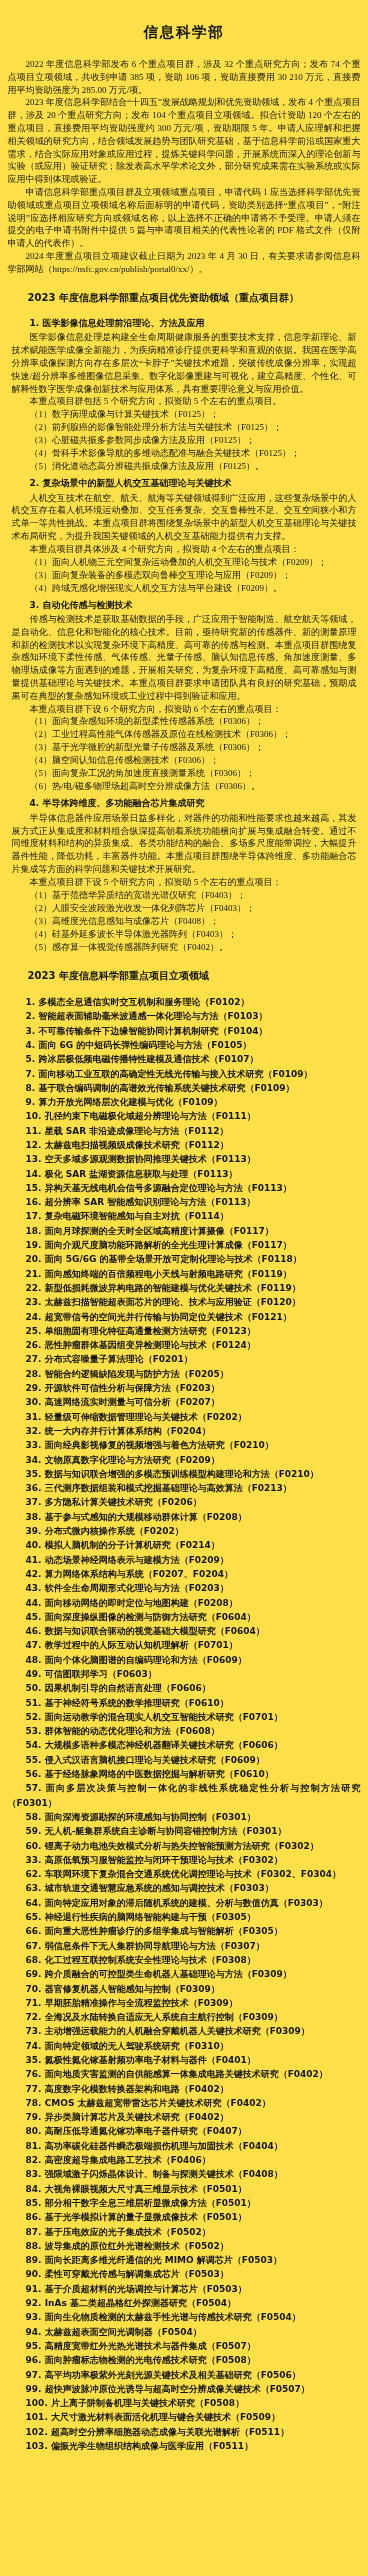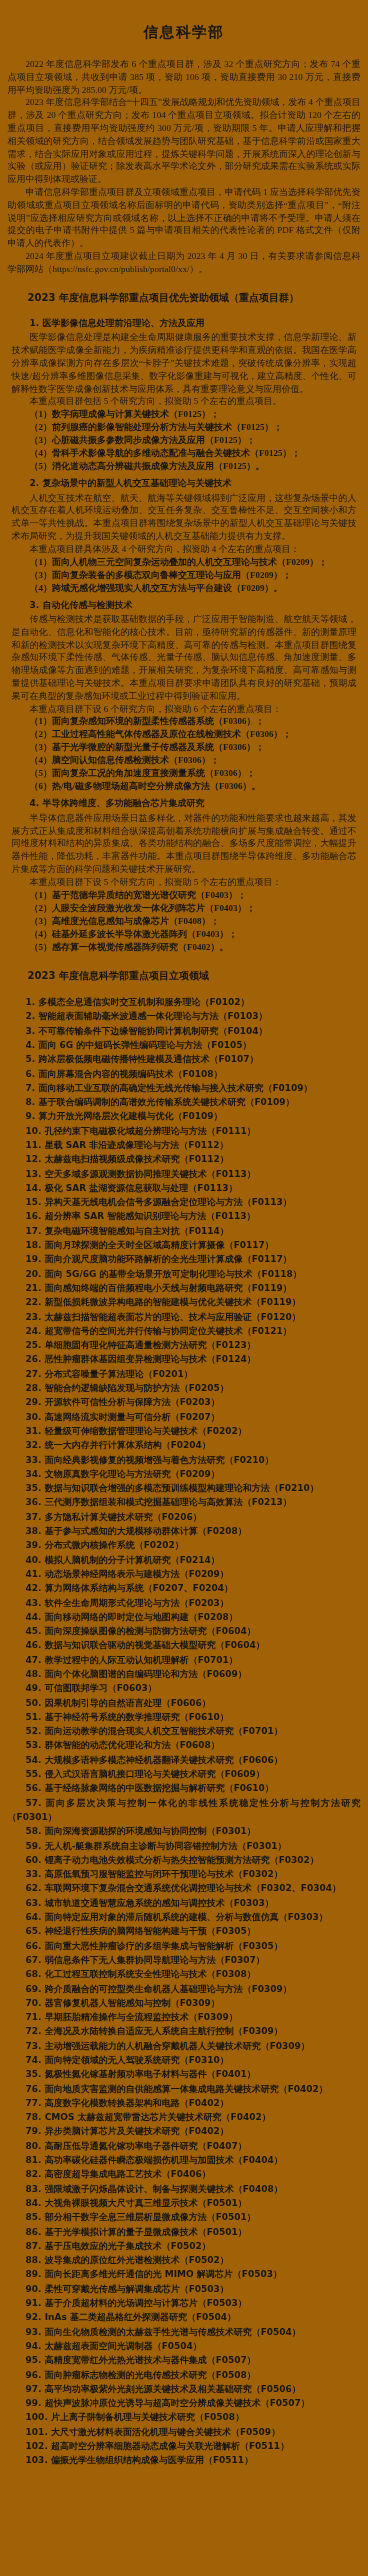--- a/index.html
+++ b/index.html
@@ -6,21 +6,21 @@
   body {
     width: 368px; height: 2576px; overflow: hidden;
     color: #151515;
     font-family: "Liberation Serif", "DejaVu Serif", serif;
   }
   .page {
     box-sizing: border-box;
     width: 368px; height: 2576px;
     padding: 23px 7.6px 0 7.6px;
     overflow: hidden;
-    background: #a16207;
+    background: #fde047;
   }
   .doc-title {
     margin: 0 0 16px 0;
     text-align: center;
     font-family: "DejaVu Sans", "Liberation Sans", sans-serif;
     font-weight: bold;
     font-size: 14.6px;
     letter-spacing: 1.6px;
   }
   .para {
@@ -45,21 +45,20 @@
     font-weight: bold;
     font-size: 9px;
     text-indent: 2em;
     line-height: 13.3px;
   }
   .direction-line {
     font-size: 9px;
     line-height: 13px;
     text-align: justify;
     text-indent: 2em;
-    font-weight: bold;
   }
   .kp-list { margin: 0; }
   .kp-item {
     font-family: "DejaVu Sans", "Liberation Sans", sans-serif;
     font-weight: bold;
     font-size: 9px;
     line-height: 14.3px;
     text-align: justify;
     text-indent: 2em;
   }
@@ -140,21 +139,20 @@
   </section>
 
   <h2 class="big-heading">2023 年度信息科学部重点项目立项领域</h2>
 
   <div class="kp-list">
       <div class="kp-item">1. 多模态全息通信实时交互机制和服务理论（F0102）</div>
       <div class="kp-item">2. 智能超表面辅助毫米波通感一体化理论与方法（F0103）</div>
       <div class="kp-item">3. 不可靠传输条件下边缘智能协同计算机制研究（F0104）</div>
       <div class="kp-item">4. 面向 6G 的中短码长弹性编码理论与方法（F0105）</div>
       <div class="kp-item">5. 跨冰层极低频电磁传播特性建模及通信技术（F0107）</div>
-      <div class="kp-item">6. 面向屏幕混合内容的视频编码技术（F0108）</div>
       <div class="kp-item">7. 面向移动工业互联的高确定性无线光传输与接入技术研究（F0109）</div>
       <div class="kp-item">8. 基于联合编码调制的高谱效光传输系统关键技术研究（F0109）</div>
       <div class="kp-item">9. 算力开放光网络层次化建模与优化（F0109）</div>
       <div class="kp-item">10. 孔径约束下电磁极化域超分辨理论与方法（F0111）</div>
       <div class="kp-item">11. 星载 SAR 非沿迹成像理论与方法（F0112）</div>
       <div class="kp-item">12. 太赫兹电扫描视频级成像技术研究（F0112）</div>
       <div class="kp-item">13. 空天多域多源观测数据协同推理关键技术（F0113）</div>
       <div class="kp-item">14. 极化 SAR 盐湖资源信息获取与处理（F0113）</div>
       <div class="kp-item">15. 异构天基无线电机会信号多源融合定位理论与方法（F0113）</div>
       <div class="kp-item">16. 超分辨率 SAR 智能感知识别理论与方法（F0113）</div>

